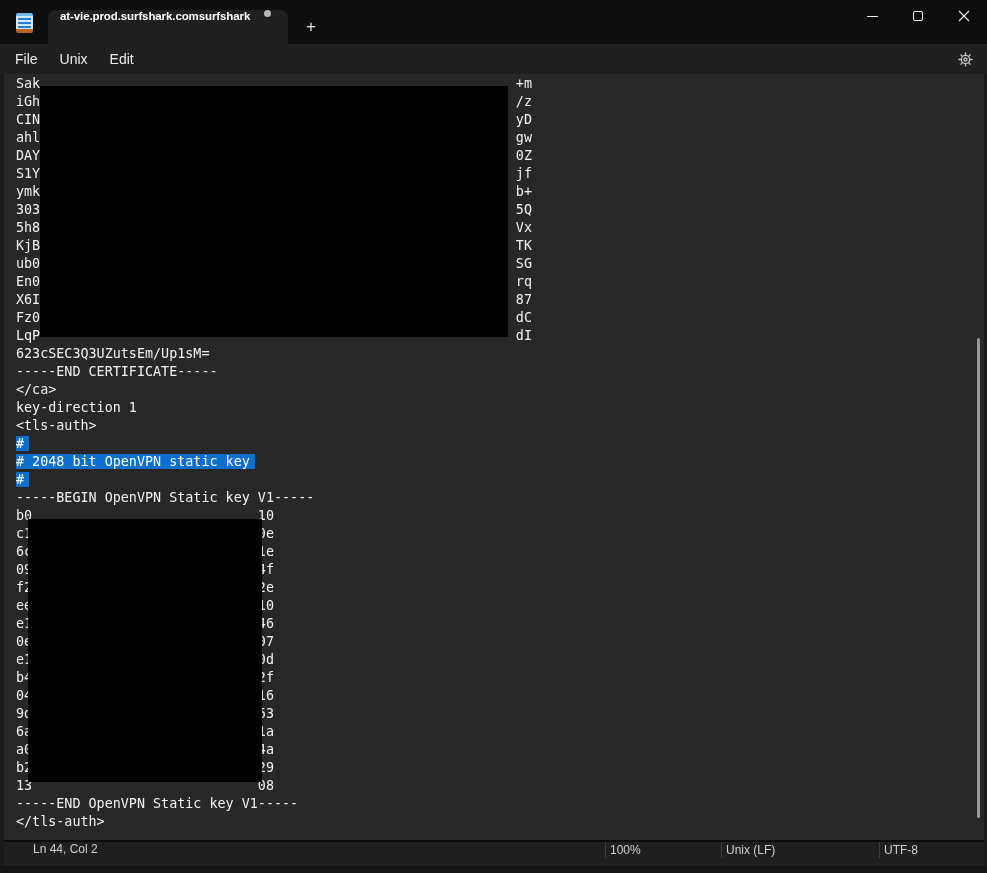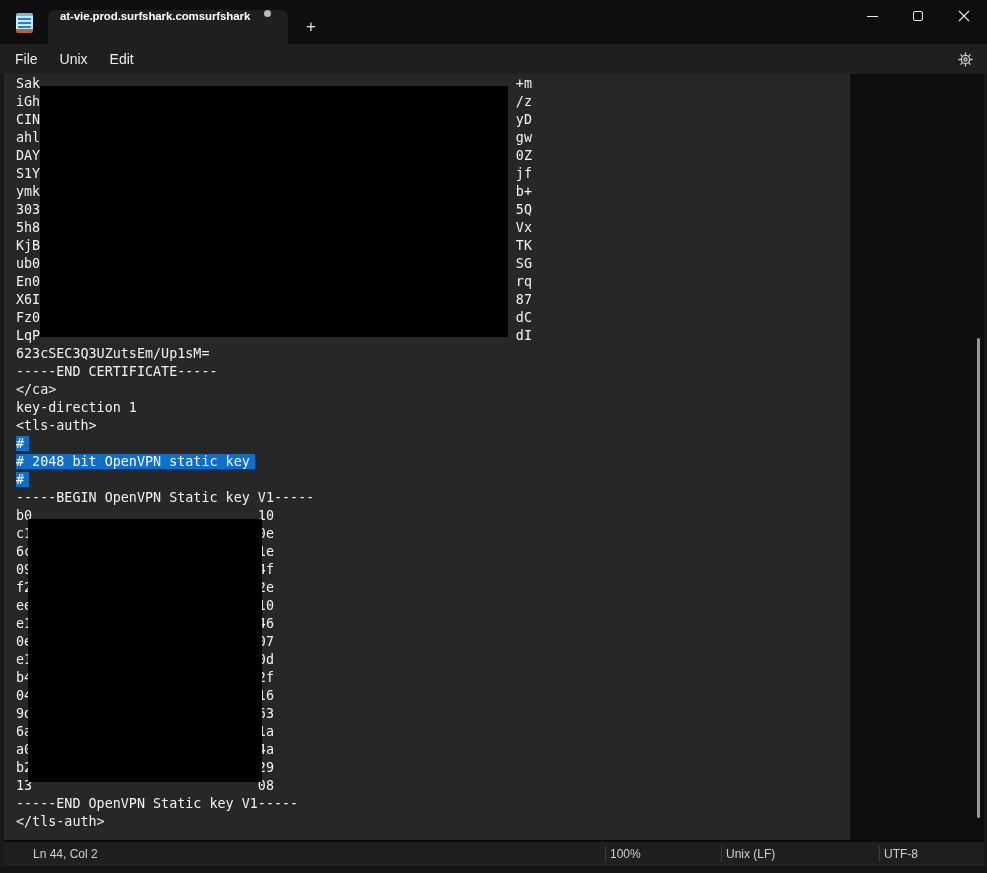--- a/index.html
+++ b/index.html
@@ -28,31 +28,31 @@
   .glyph-max { width:10px; height:10px; border:1.2px solid #eaeaea; border-radius:2px; }
 
   
   .menubar { position:absolute; left:0; top:44px; width:987px; height:30px; background:#1f1f1f;
              display:flex; align-items:center; padding-left:4px; }
   .menu-item { padding:8px 10px; margin:16px 1px; line-height:30px; font-size:14px; color:#ececec;
                border-radius:4px; }
   .gear { margin-left:auto; margin-right:13px; display:flex; align-items:center; }
 
   
-  .editor { position:absolute; left:0; top:74px; width:850px; height:766px; background:#272727; }
+  .editor { position:absolute; left:0; top:74px; width:987px; height:766px; background:#272727; }
   .code { position:absolute; left:16px; top:1px; font-family:"DejaVu Sans Mono","Liberation Mono",monospace;
           font-size:13.4px; line-height:18px; color:#f2f2f2; white-space:pre; }
   .line { height:18px; }
   .sel { background:#0d6ecb; color:#ffffff; padding-right:5px; }
   .redaction { position:absolute; background:#000000; z-index:5; }
   .scroll-thumb { position:absolute; left:977px; width:3px; background:#999999; border-radius:2px; z-index:6; }
 
   
   .statusbar { position:absolute; left:0; top:840px; width:987px; height:26px; background:#1f1f1f;
-               border-top:2px solid #0b0b0b; display:flex; align-items:center; font-size:12px;
+               border-top:2px solid #0b0b0b; display:flex; font-size:12px;
                color:#cfcfcf; }
   .sb-left { flex:1; padding-left:33px; }
   .sb-seg { height:16px; line-height:16px; border-left:1px solid #3d3d3d; padding-left:4px; }
   .seg-zoom { width:88px; }
   .seg-eol { width:158px;margin-left:28px; }
   .seg-enc { width:108px; }
 
   
   .frame-left   { position:absolute; left:0; top:74px; width:4px; height:792px; background:#191919; z-index:7; }
   .frame-right  { position:absolute; left:984px; top:74px; width:3px; height:792px; background:#191919; z-index:7; }

